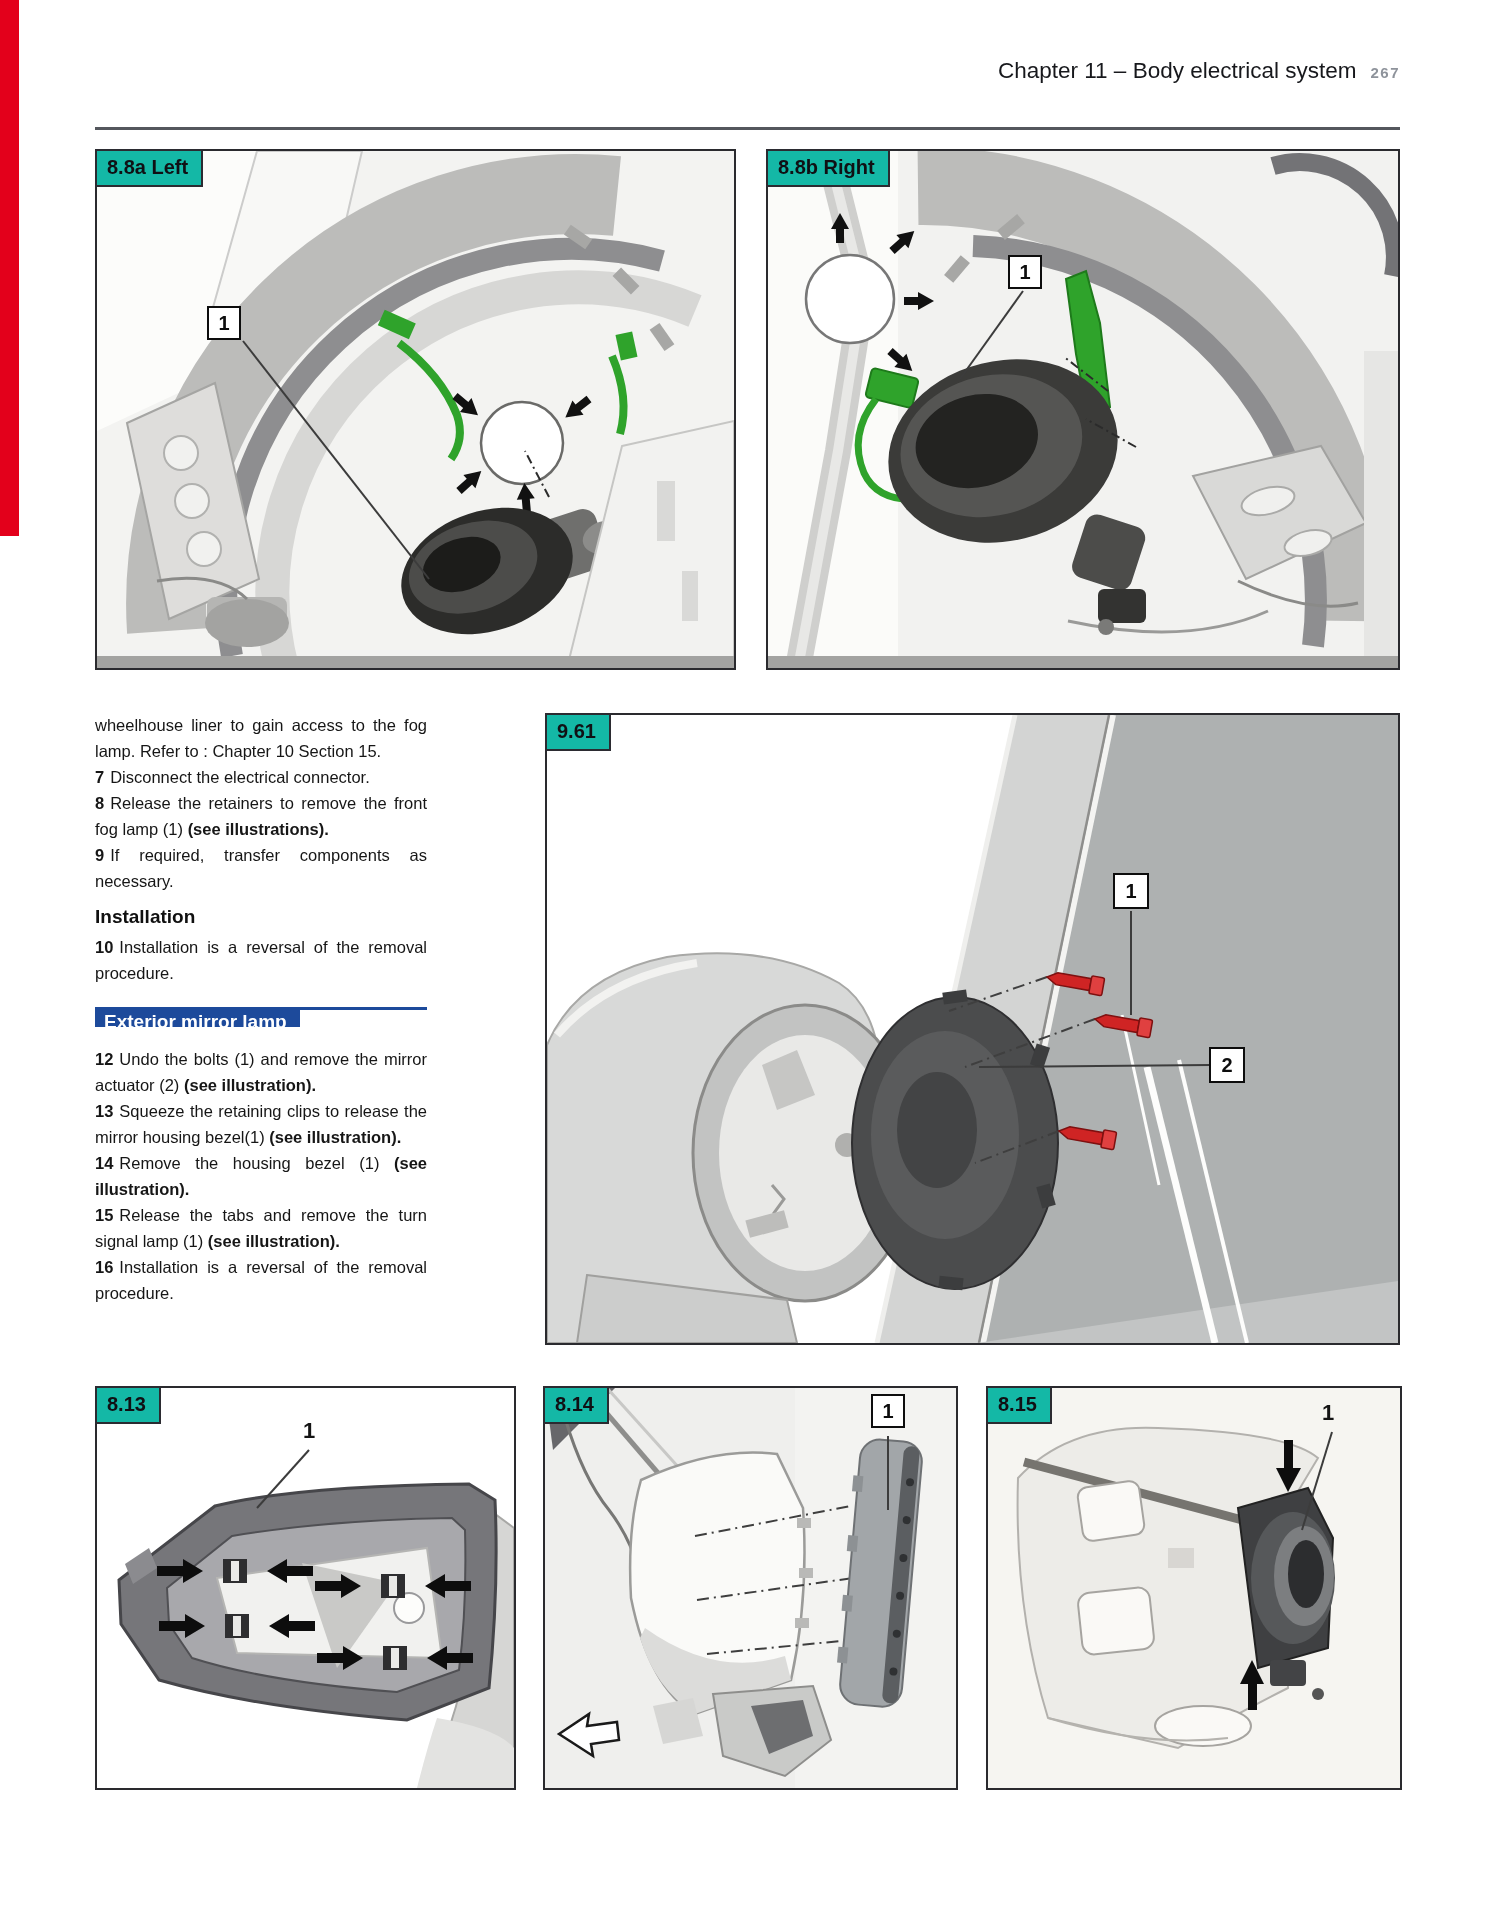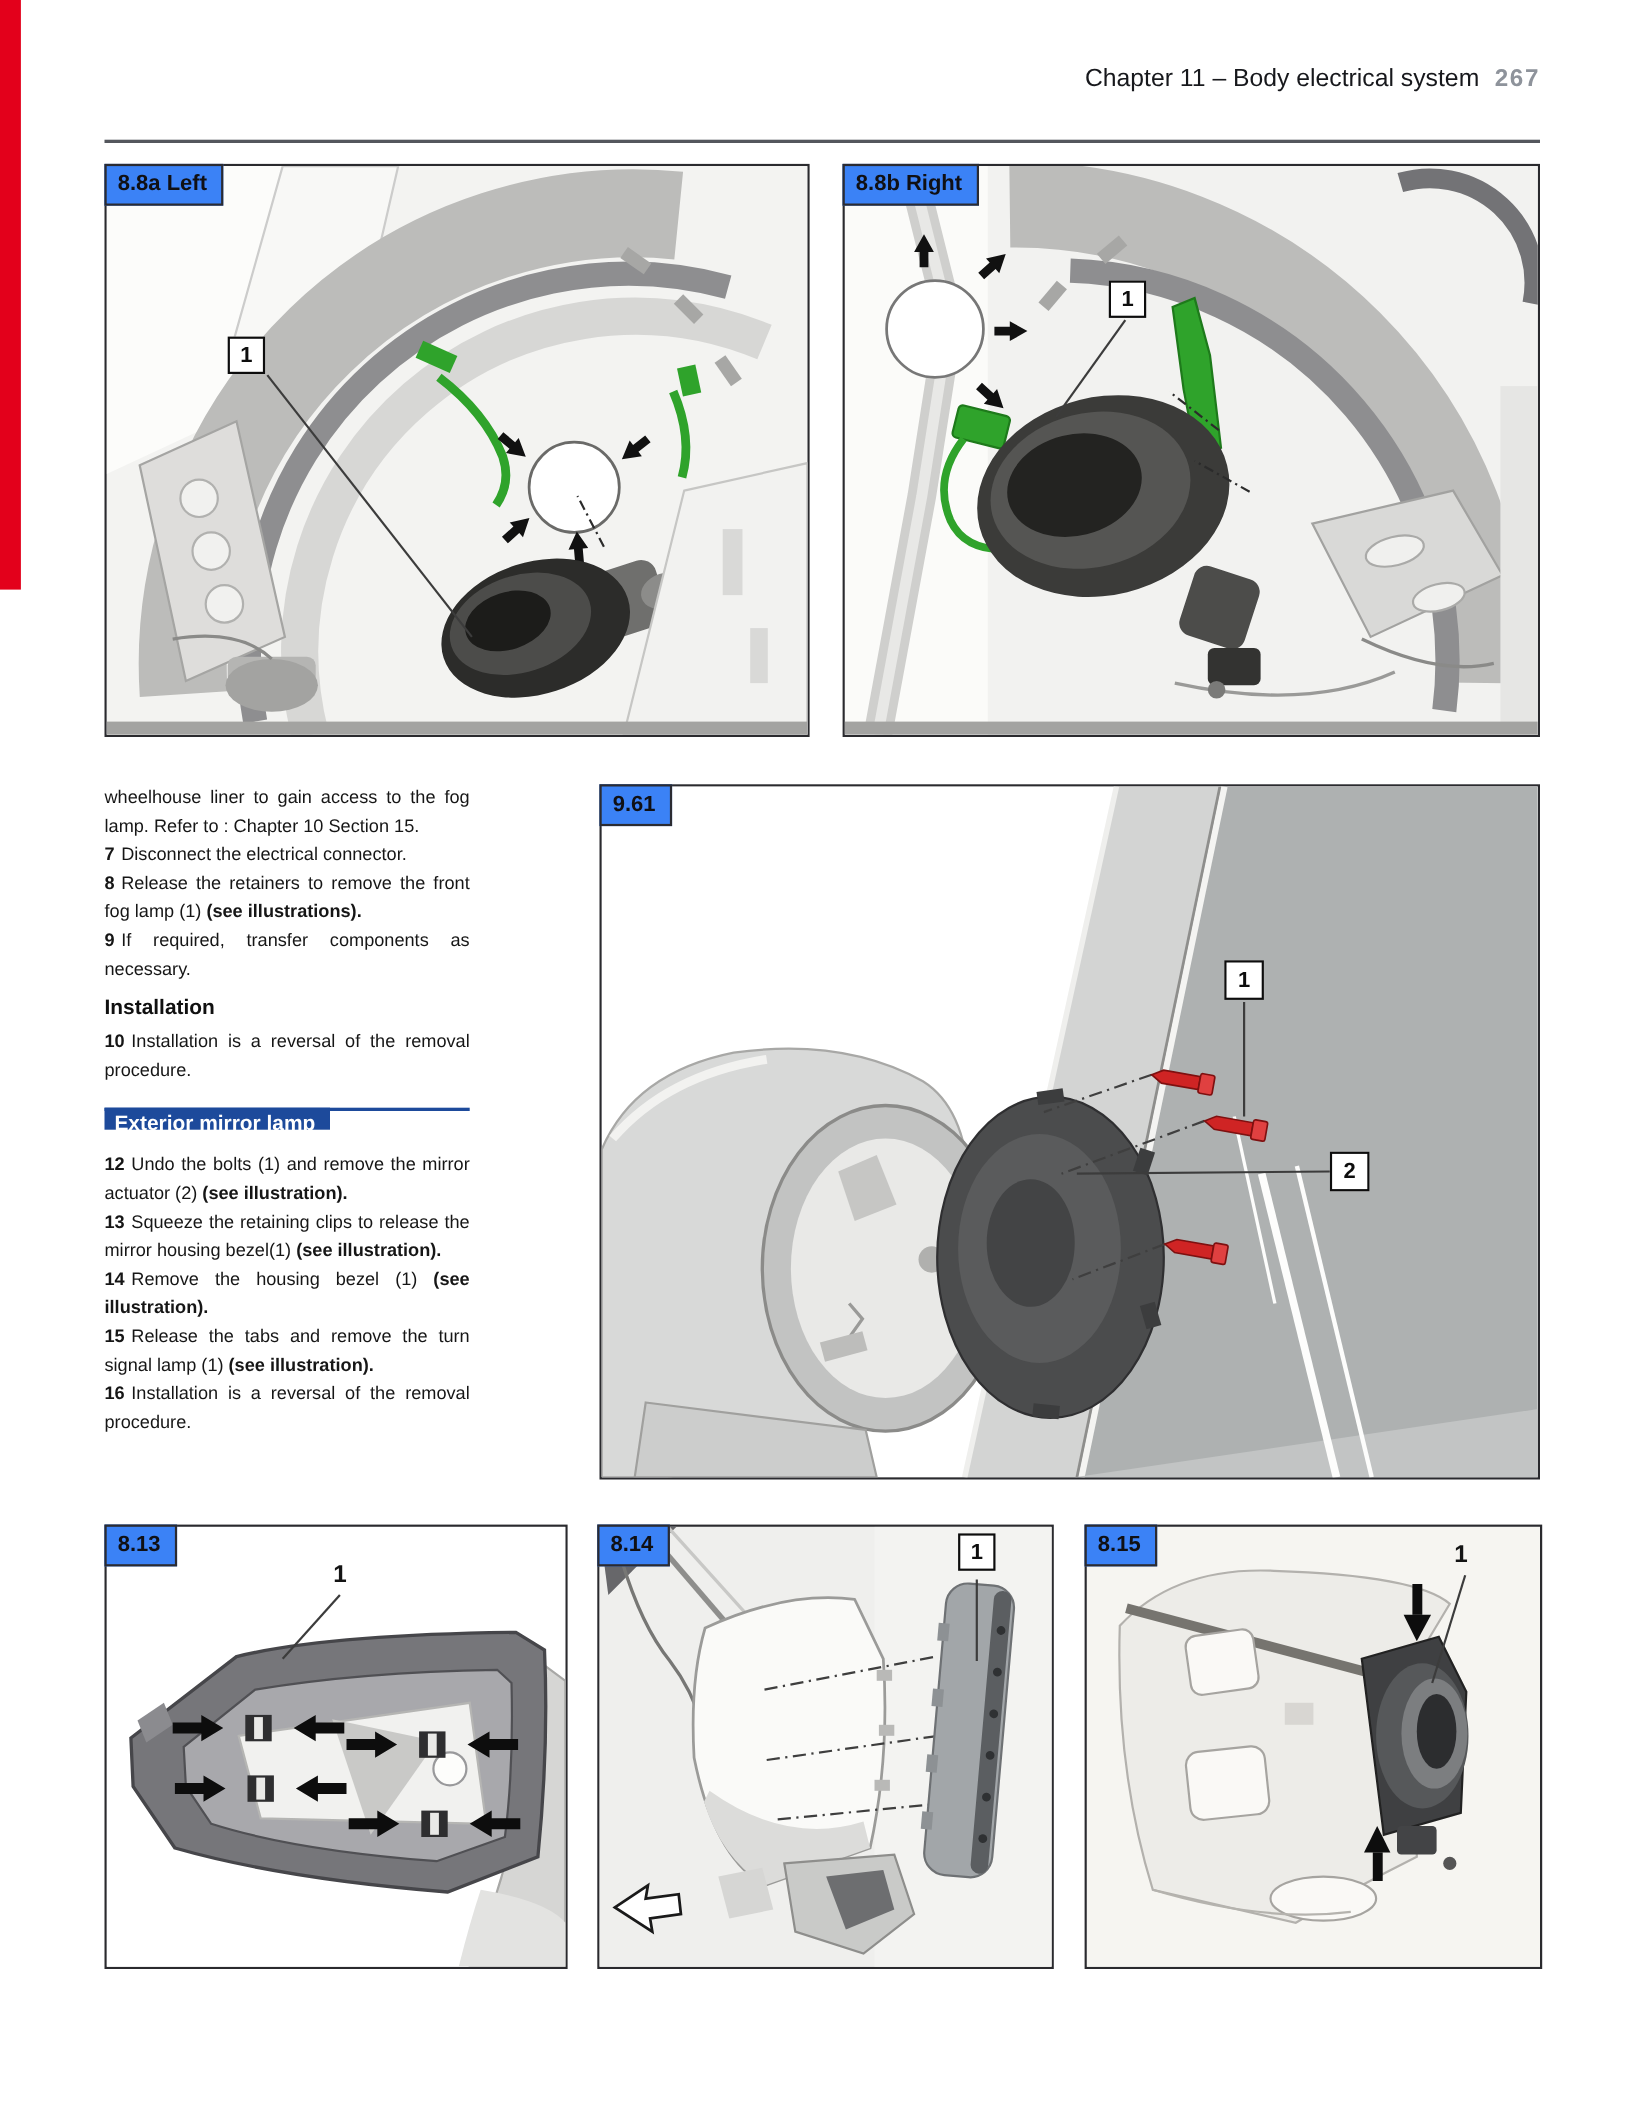--- a/index.html
+++ b/index.html
@@ -3,27 +3,27 @@
 <meta charset="utf-8">
 <style>
   html,body{margin:0;padding:0;}
   body{width:1500px;height:1929px;background:#ffffff;position:relative;overflow:hidden;
        font-family:"Liberation Sans",sans-serif;}
   .page{position:absolute;inset:0;}
 
   
   .red-tab{position:absolute;left:0;top:0;width:19px;height:536px;background:#e3001b;}
   .hdr{position:absolute;top:58px;right:100px;font-size:22.5px;color:#17181c;white-space:nowrap;}
-  .hdr .pg{color:#8e939b;font-weight:bold;font-size:22px;margin-left:14px;letter-spacing:1.5px;}
+  .hdr .pg{color:#8e939b;font-weight:bold;font-size:15px;margin-left:14px;letter-spacing:1.5px;}
   .rule{position:absolute;left:95px;top:127px;width:1305px;height:3px;background:#54575d;}
 
   
   .fig{position:absolute;background:#fff;border:2px solid #2a2a2e;box-sizing:border-box;}
   .fig svg{position:absolute;inset:0;width:100%;height:100%;}
-  .fig-label{position:absolute;top:-2px;left:-2px;background:#3b82f6;border:2px solid #2b2b31;
+  .fig-label{position:absolute;top:-2px;left:-2px;background:#14b8a6;border:2px solid #2b2b31;
              font-weight:bold;font-size:20px;color:#101014;padding:4px 13px 6px 10px;line-height:24px;}
   #figA{left:95px;top:149px;width:641px;height:521px;}
   #figB{left:766px;top:149px;width:634px;height:521px;}
   #fig12{left:545px;top:713px;width:855px;height:632px;}
   #fig13{left:95px;top:1386px;width:421px;height:404px;}
   #fig14{left:543px;top:1386px;width:415px;height:404px;}
   #fig15{left:986px;top:1386px;width:416px;height:404px;}
 
   .callout{position:absolute;width:34px;height:34px;background:#ffffff;border:2px solid #0d0d0d;
            box-sizing:border-box;display:flex;align-items:center;justify-content:center;

